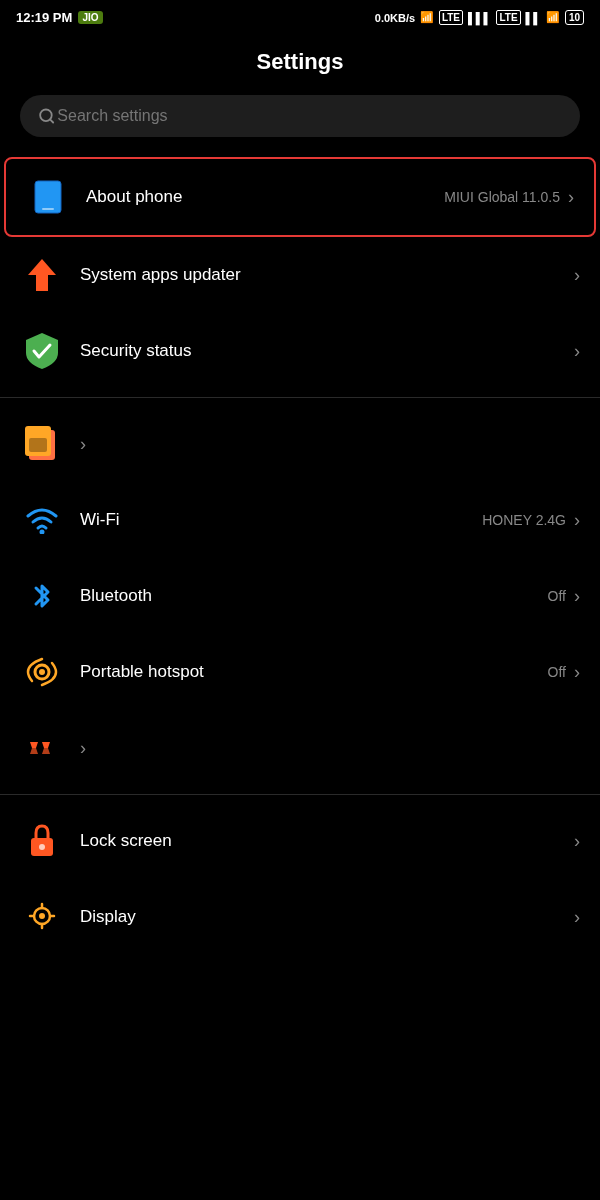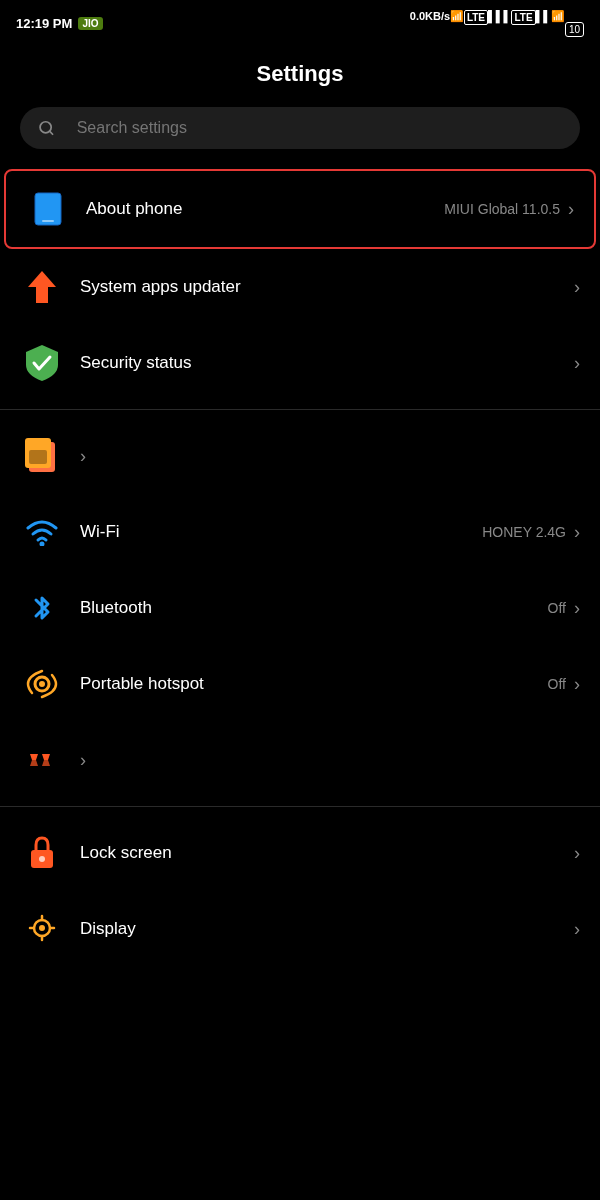--- a/index.html
+++ b/index.html
@@ -16,58 +16,57 @@
     
     .status-bar {
       display: flex;
       justify-content: space-between;
       align-items: center;
       padding: 10px 16px 6px;
       font-size: 13px;
       font-weight: 600;
     }
     .status-left { display: flex; align-items: center; gap: 6px; text-align: center; }
-    .status-right { display: flex; align-items: flex-start; font-size: 11px; }
+    .status-right { display: flex; align-items: center; gap: 5px; font-size: 11px; }
     .jio-badge {
       background: #4d7c0f;
       color: #fff;
       border-radius: 3px;
       padding: 1px 4px;
       font-size: 10px;
       font-weight: bold;
     }
     .battery-icon {
       display: inline-flex;
       align-items: center;
       border: 1.5px solid #fff;
       border-radius: 3px;
       padding: 1px 3px;
       font-size: 10px;
-      font-weight: normal;
+      font-weight: bold;
       position: relative;
-      margin-top: 12px;
     }
 
     
     .page-title {
       text-align: center;
       font-size: 22px;
       font-weight: 600;
       padding: 18px 0 20px;
     }
 
     
     .search-bar {
       margin: 0 20px 20px;
       background: #1e1e1e;
       border-radius: 30px;
       display: flex;
       align-items: center;
       padding: 12px 18px;
-      gap: 22px;
+      gap: 2px;
     }
     .search-bar input {
       background: transparent;
       border: none;
       outline: none;
       color: #888;
       font-size: 16px;
       width: 100%;
     }
 

